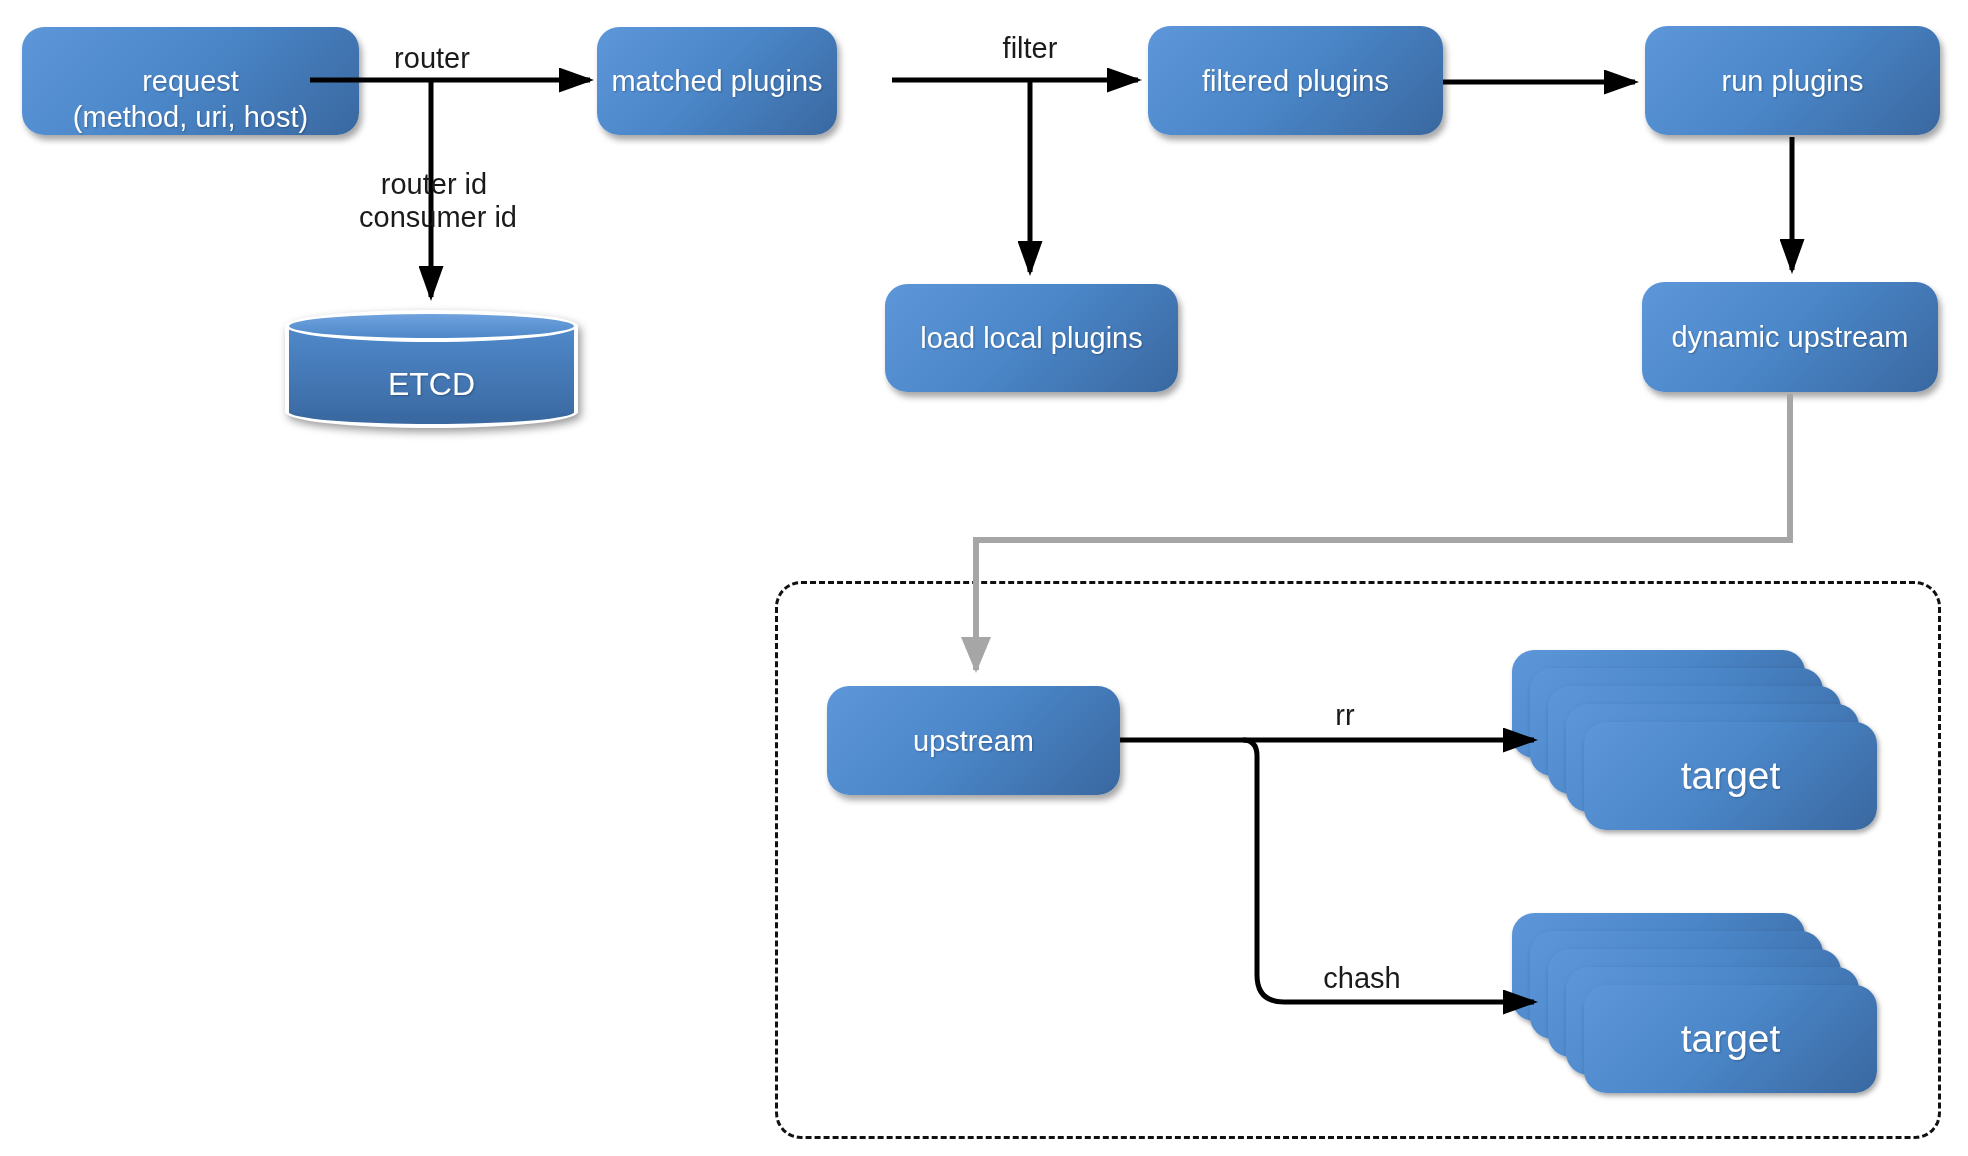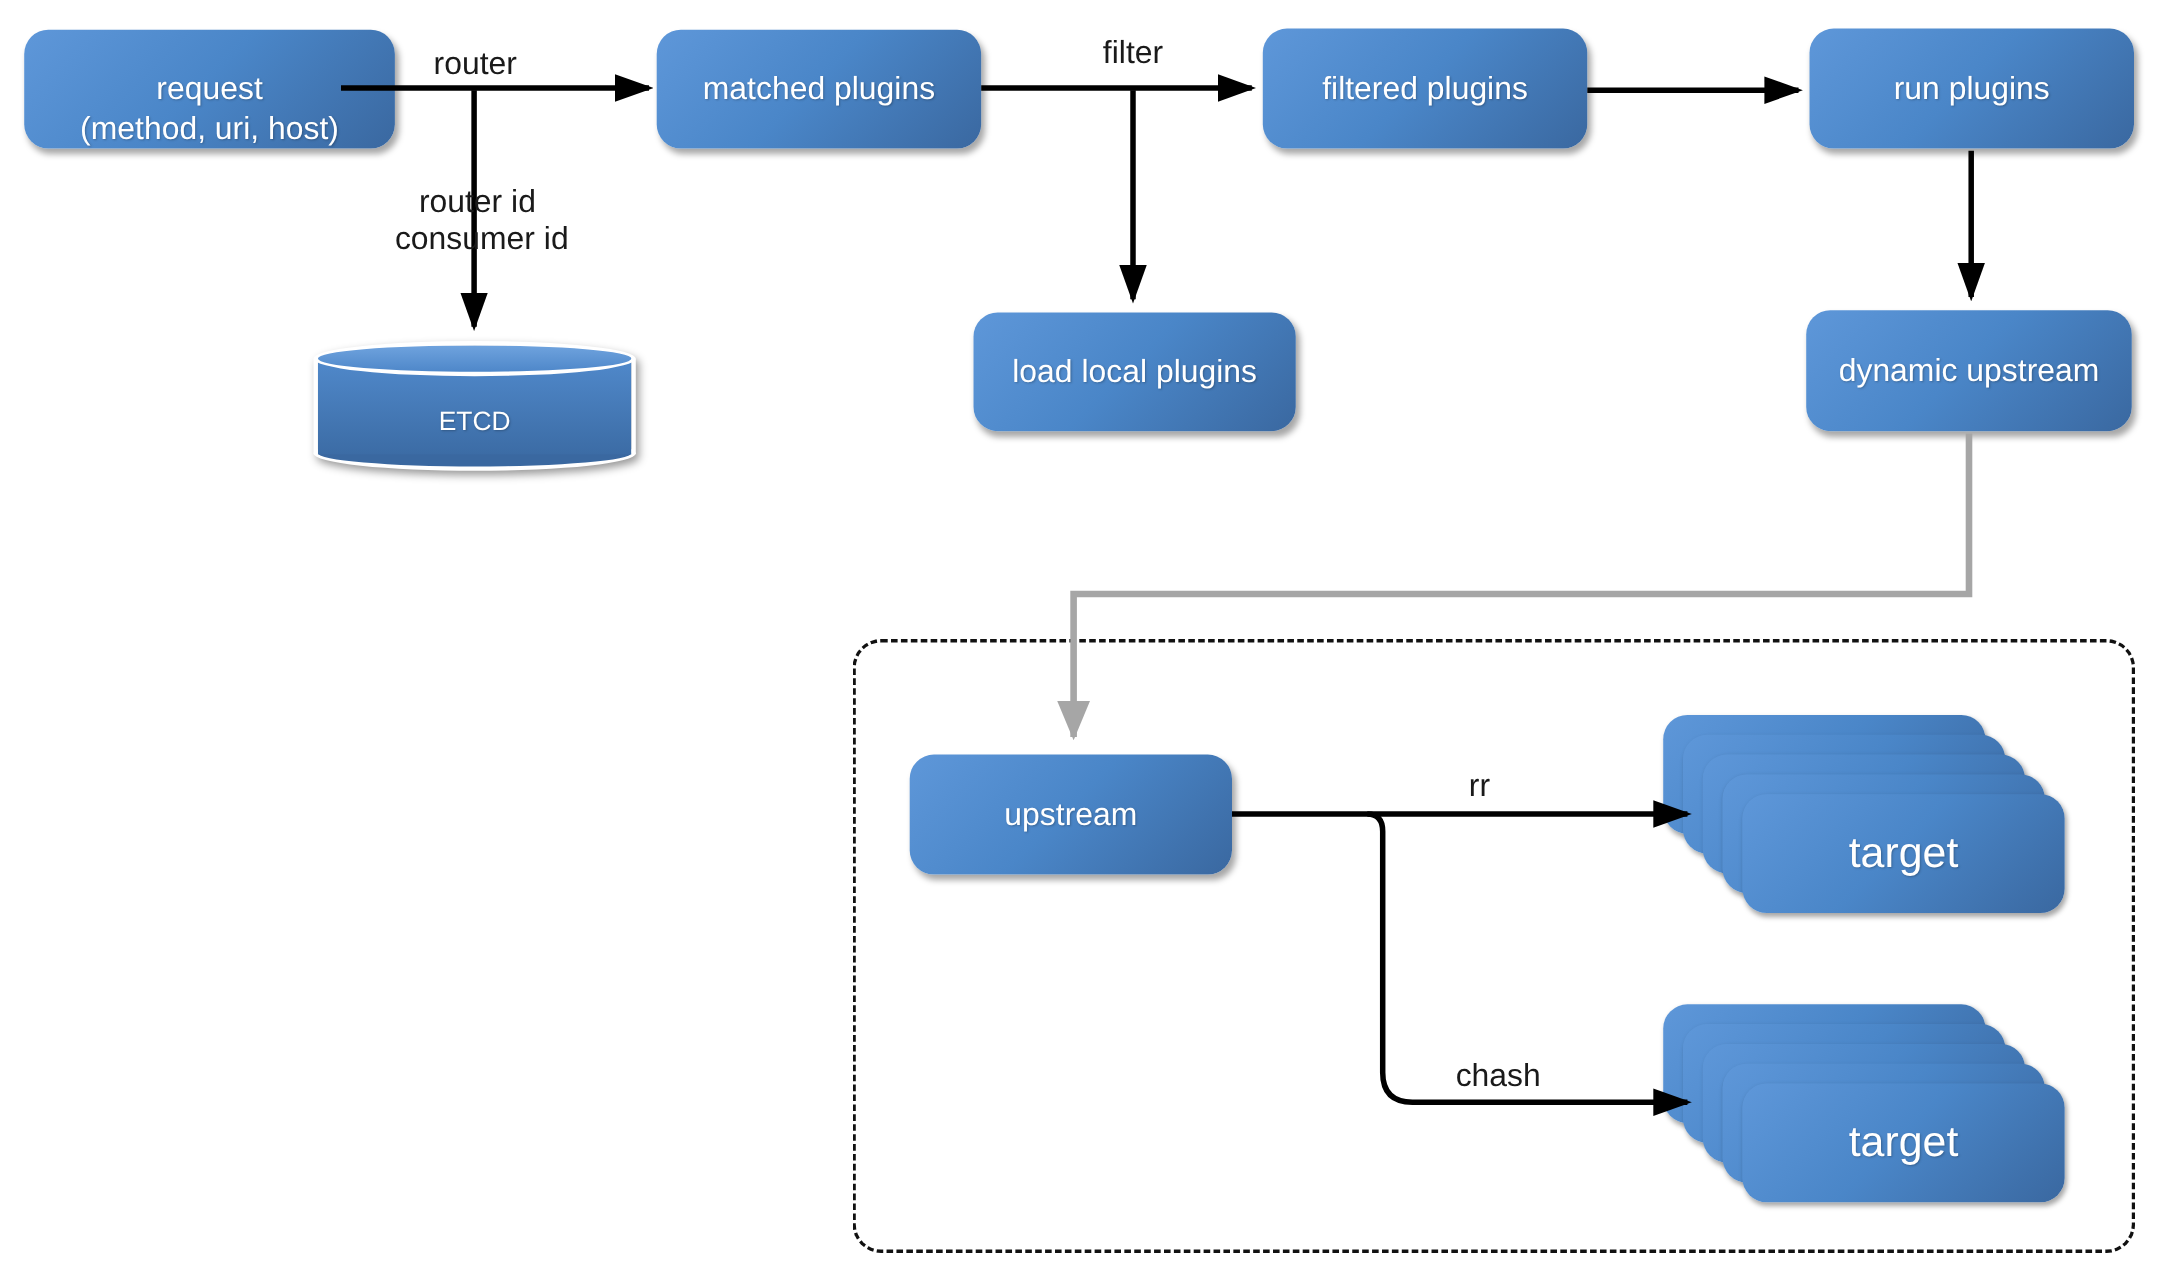--- a/index.html
+++ b/index.html
@@ -81,21 +81,21 @@
     border-radius:50%;
     border:4px solid #fff;
     background:linear-gradient(to bottom, #6FA3DE 0%, #4E87C9 100%);
     box-sizing:border-box;
     z-index:3;
   }
   .cyl-label{
     position:absolute;left:0;right:0;top:30px;bottom:0;
     display:flex;align-items:center;justify-content:center;
     color:var(--node-text);
-    font-size:24px;
+    font-size:32px;
     text-shadow:1px 1px 2px rgba(0,0,0,0.25);
     z-index:4;
   }
   
   .stack{position:absolute;width:366px;height:181px;z-index:2;}
   .stack .layer{
     position:absolute;width:293px;height:108px;
     border-radius:22px;
     background:linear-gradient(135deg, var(--node-fill-top) 0%, var(--node-fill-mid) 48%, var(--node-fill-bottom) 100%);
     box-shadow:2px 3px 5px rgba(0,0,0,0.35);
@@ -132,21 +132,21 @@
     <div class="layer l4">target</div>
   </div>
 
   <div class="node" style="left:22px;top:27px;width:337px;height:108px;align-items:flex-end;">
     <div>
       <div>request</div>
       <div>(method, uri, host)</div>
     </div>
   </div>
 
-  <div class="node" style="left:597px;top:27px;width:295px;height:108px;">matched plugins</div>
+  <div class="node" style="left:597px;top:27px;width:240px;height:108px;">matched plugins</div>
 
   <div class="node" style="left:1148px;top:26px;width:295px;height:109px;">filtered plugins</div>
 
   <div class="node" style="left:1645px;top:26px;width:295px;height:109px;">run plugins</div>
 
   <div class="node" style="left:885px;top:284px;width:293px;height:108px;">load local plugins</div>
 
   <div class="node" style="left:827px;top:686px;width:293px;height:109px;">upstream</div>
 
   <div class="node" style="left:1642px;top:282px;width:296px;height:110px;">dynamic upstream</div>

